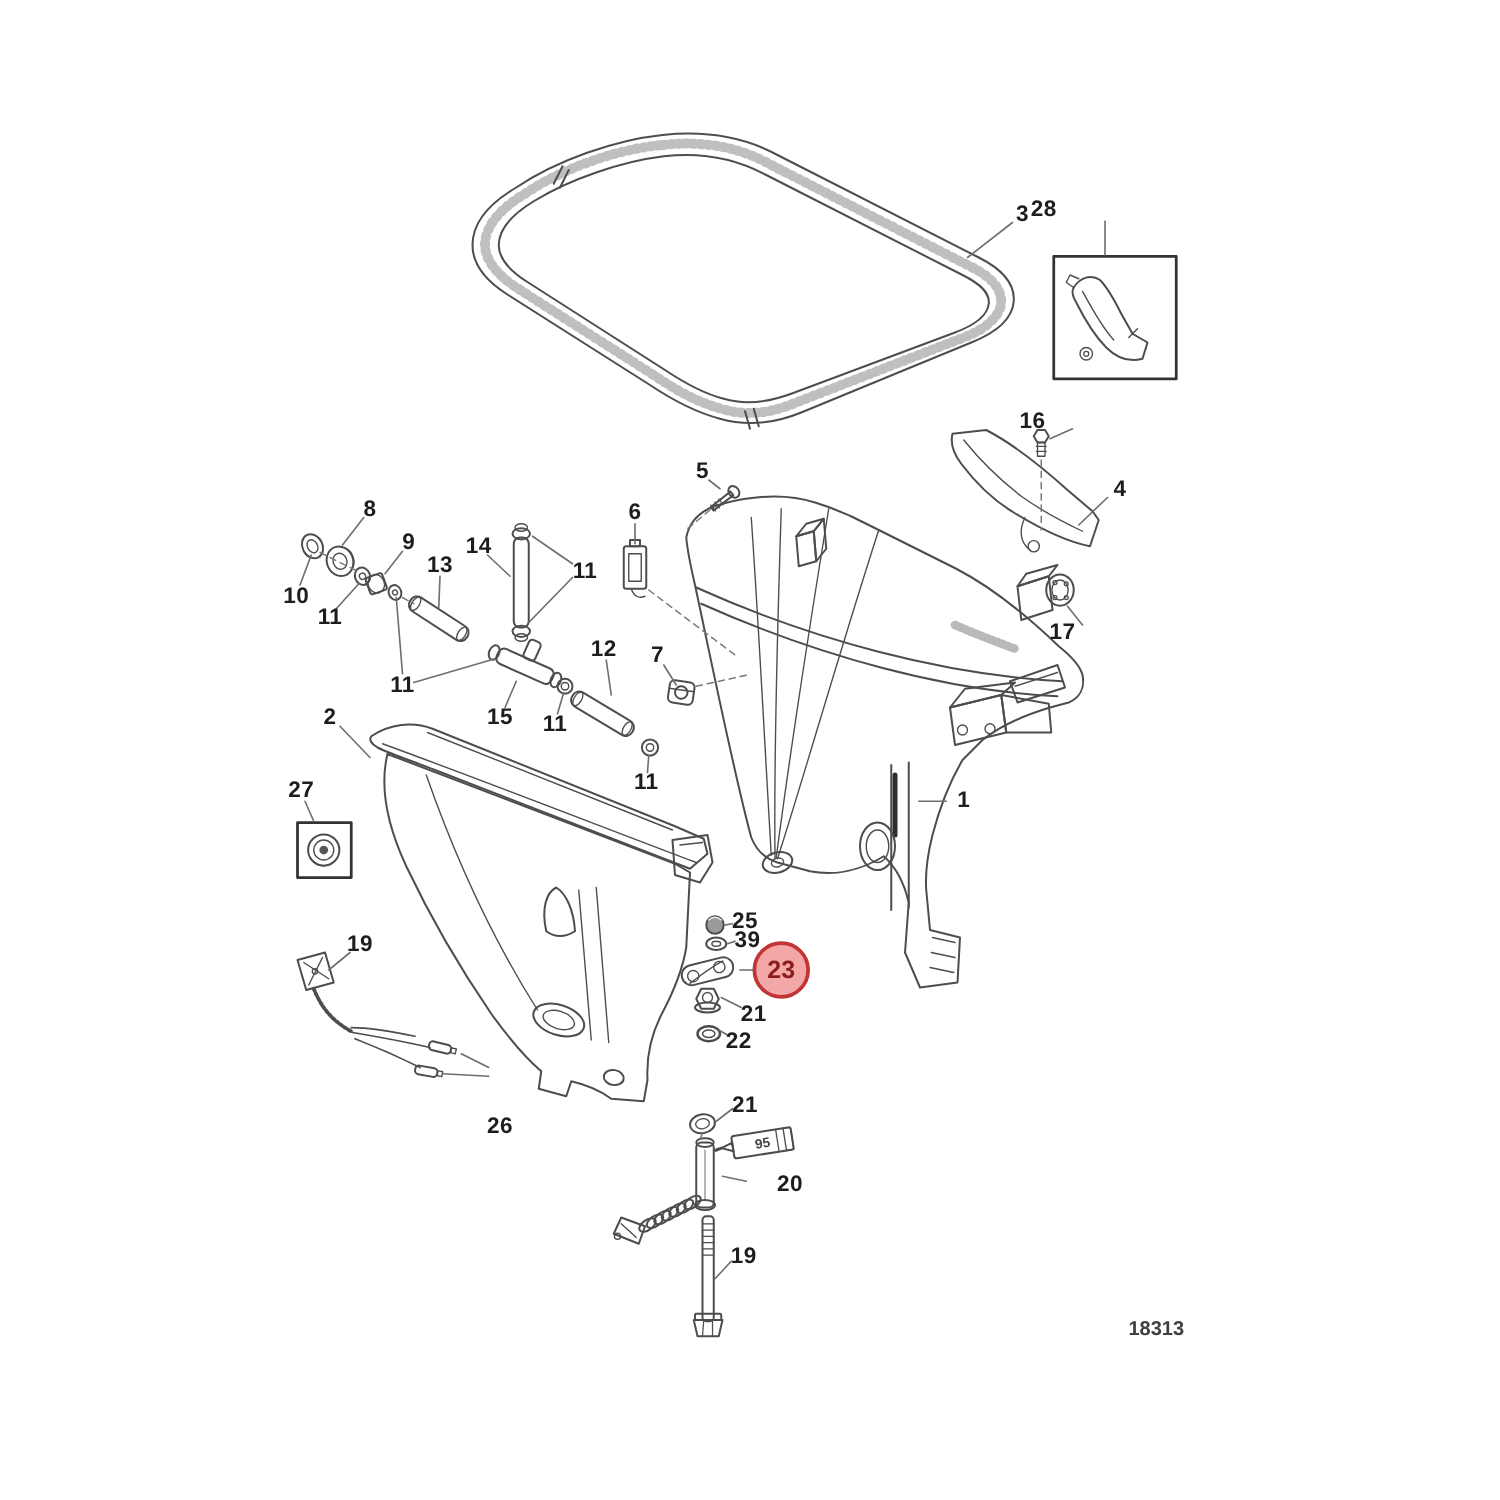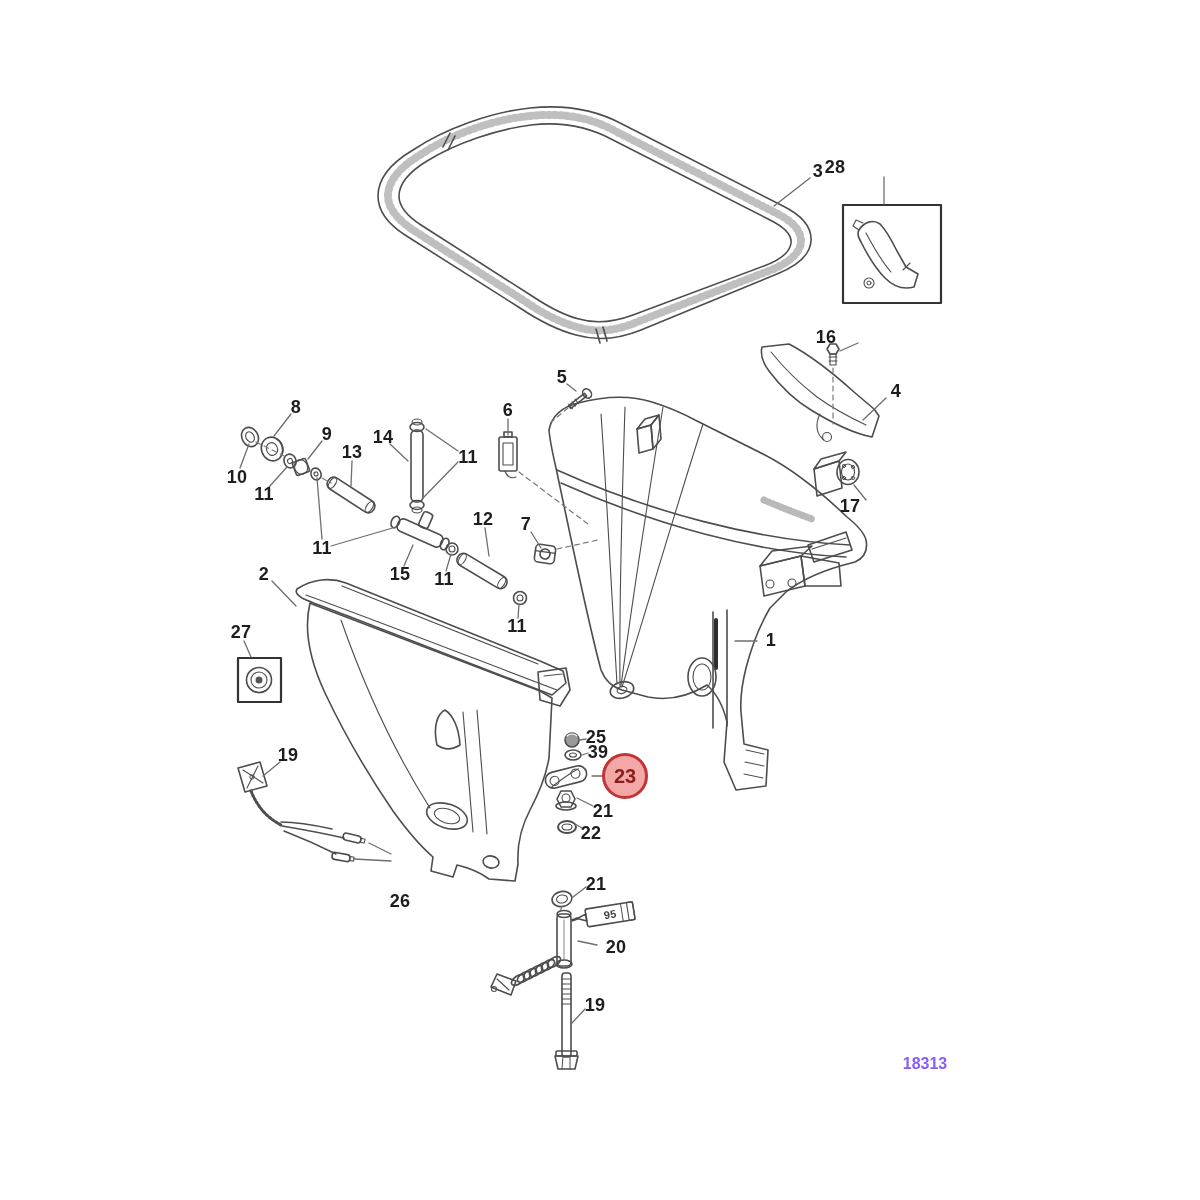--- a/index.html
+++ b/index.html
@@ -7,21 +7,21 @@
          font-family:"Liberation Sans",sans-serif;}
   .stage svg{position:absolute;left:0;top:0;}
   .callout{position:absolute;transform:translate(-50%,-50%);
            font:700 18px "Liberation Sans",sans-serif;color:#1d1d1d;
            letter-spacing:.3px;white-space:nowrap;user-select:none;}
   .highlight-circle{position:absolute;width:46px;height:46px;border-radius:50%;
            transform:translate(-50%,-50%);display:flex;align-items:center;justify-content:center;
            font:700 20px "Liberation Sans",sans-serif;border:3px solid #701a75;
            background:#f4a7a7;color:#8b1d1d;box-sizing:border-box;cursor:pointer;}
   .dwg-number{position:absolute;transform:translate(-50%,-50%);
-           font:700 16px "Liberation Sans",sans-serif;color:#8b5cf6;}
+           font:700 16px "Liberation Sans",sans-serif;color:#404040;}
 </style>
 </head>
 <body>
 
 <div class="stage">
 
 <svg width="1200" height="1200" viewBox="0 0 1200 1200" fill="none" stroke="#4d4d4d" stroke-width="1.6" stroke-linecap="round" stroke-linejoin="round">
 
   <g>
     <path stroke="#8a8a8a" stroke-width="8" stroke-dasharray="1.8 4.2" opacity="0.55" d="M 530,116 C 566,112 594,119 617,132 L 776,213 C 794,222 801,231 801,242 C 800,253 789,263 771,270 L 637,322 C 616,331 596,333 577,327 C 559,322 542,313 526,302 L 413,230 C 398,220 388,208 388,196 C 388,181 400,167 420,155 C 451,134 495,119 530,116 Z"></path>
@@ -361,19 +361,19 @@
   <div class="callout" style="left:241px;top:632px">27</div>
   <div class="callout" style="left:850px;top:506px">17</div>
   <div class="callout" style="left:771px;top:640px">1</div>
   <div class="callout" style="left:288px;top:755px">19</div>
   <div class="callout" style="left:400px;top:901px">26</div>
   <div class="callout" style="left:596px;top:737px">25</div>
   <div class="callout" style="left:598px;top:752px">39</div>
   <div class="callout" style="left:603px;top:811px">21</div>
   <div class="callout" style="left:591px;top:833px">22</div>
   <div class="callout" style="left:596px;top:884px">21</div>
-  <div class="callout" style="left:616px;top:947px">20</div>
+  <div class="callout" style="left:632px;top:947px">20</div>
   <div class="callout" style="left:595px;top:1005px">19</div>
 
   <div class="highlight-circle" style="left: 625px; top: 776px; background: rgb(244, 167, 167); border-color: rgb(192, 53, 53); color: rgb(139, 29, 29);">23</div>
 
   <div class="dwg-number" style="left:925px;top:1064px">18313</div>
 </div>
 
 </body></html>

